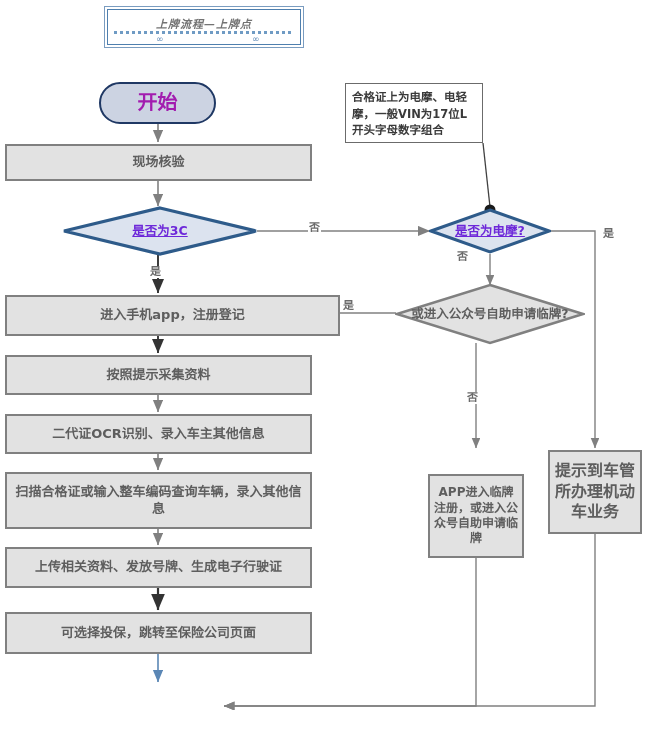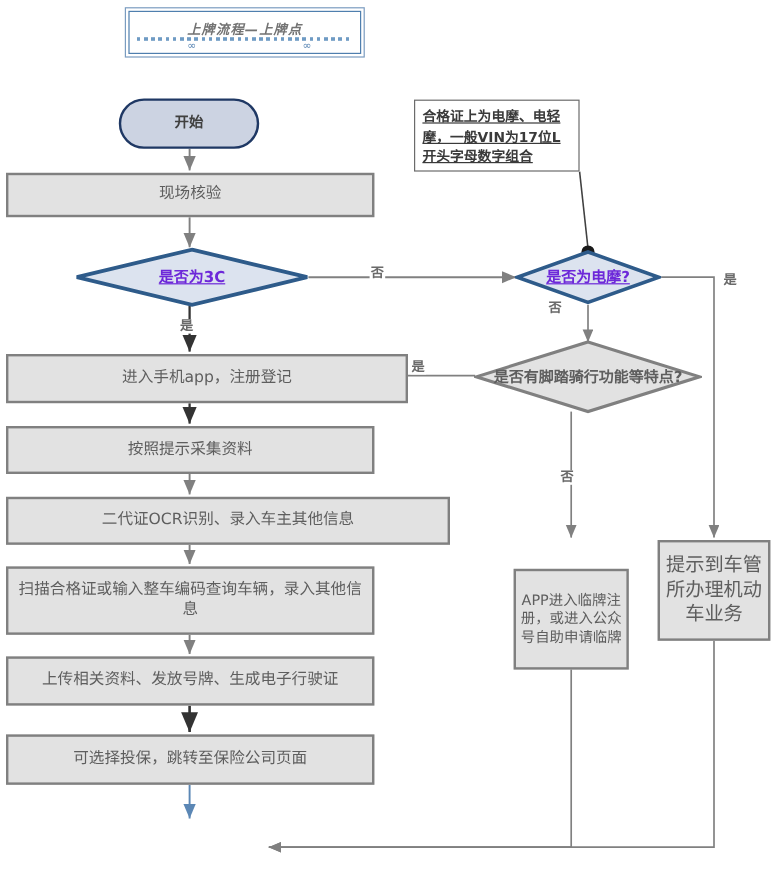--- a/index.html
+++ b/index.html
@@ -101,32 +101,32 @@
     padding: 0 4px;
     box-sizing: border-box;
     line-height: 1.28;
   }
 
   
   .proc {
     background: #e2e2e2;
     border: 2px solid #808080;
     font-size: 13px;
-    font-weight: normal;
+    font-weight: bold;
     color: #5e5e5e;
   }
 
   
   .term {
     background: #ccd3e2;
     border: 2.5px solid #1f3864;
     border-radius: 22px;
-    font-size: 12px;
-    font-weight: bold;
-    color: #404040;
+    font-size: 20px;
+    font-weight: bold;
+    color: #a21caf;
   }
 
   
   .note {
     background: #ffffff;
     border: 1px solid #6b6b6b;
     font-size: 11.5px;
     font-weight: bold;
     color: #3a3a3a;
     text-align: left;
@@ -262,47 +262,47 @@
     <span class="node-label">现场核验</span>
   </div>
 
   <div class="node decision blue" style="left:62px; top:206px; width:196px; height:50px;">
     <svg class="dia-svg" viewBox="0 0 196 50" preserveAspectRatio="none">
       <polygon points="98,2 194,25 98,48 2,25" fill="#dce3ef" stroke="#2e5b8a" stroke-width="3.2"></polygon>
     </svg>
     <span class="node-label">是否为3C</span>
   </div>
 
-  <div class="node note" style="left:345px; top:83px; width:138px; height:60px;text-decoration:underline;">
+  <div class="node note" style="left:345px; top:83px; width:138px; height:60px;">
     <span class="node-label">合格证上为电摩、电轻摩，一般VIN为17位L开头字母数字组合</span>
   </div>
 
   <div class="node decision blue" style="left:429px; top:208px; width:122px; height:46px;">
     <svg class="dia-svg" viewBox="0 0 122 46" preserveAspectRatio="none">
       <polygon points="61,2 120,23 61,44 2,23" fill="#dce3ef" stroke="#2e5b8a" stroke-width="3"></polygon>
     </svg>
     <span class="node-label">是否为电摩?</span>
   </div>
 
   <div class="node decision grey" style="left:395px; top:283px; width:190px; height:62px;">
     <svg class="dia-svg" viewBox="0 0 190 62" preserveAspectRatio="none">
       <polygon points="95,2 188,31 95,60 2,31" fill="#e2e2e2" stroke="#808080" stroke-width="2.6"></polygon>
     </svg>
-    <span class="node-label">是否有脚踏骑行功能等特点?</span>
+    <span class="node-label">或进入公众号自助申请临牌?</span>
   </div>
 
   <div class="node proc" style="left:5px; top:295px; width:335px; height:41px;">
     <span class="node-label">进入手机app，注册登记</span>
   </div>
 
   <div class="node proc" style="left:5px; top:355px; width:307px; height:40px;">
     <span class="node-label">按照提示采集资料</span>
   </div>
 
-  <div class="node proc" style="left:5px; top:414px; width:370px; height:40px;">
+  <div class="node proc" style="left:5px; top:414px; width:307px; height:40px;">
     <span class="node-label">二代证OCR识别、录入车主其他信息</span>
   </div>
 
   <div class="node proc" style="left:5px; top:472px; width:307px; height:57px;">
     <span class="node-label">扫描合格证或输入整车编码查询车辆，录入其他信息</span>
   </div>
 
   <div class="node proc" style="left:5px; top:547px; width:307px; height:41px;">
     <span class="node-label">上传相关资料、发放号牌、生成电子行驶证</span>
   </div>

